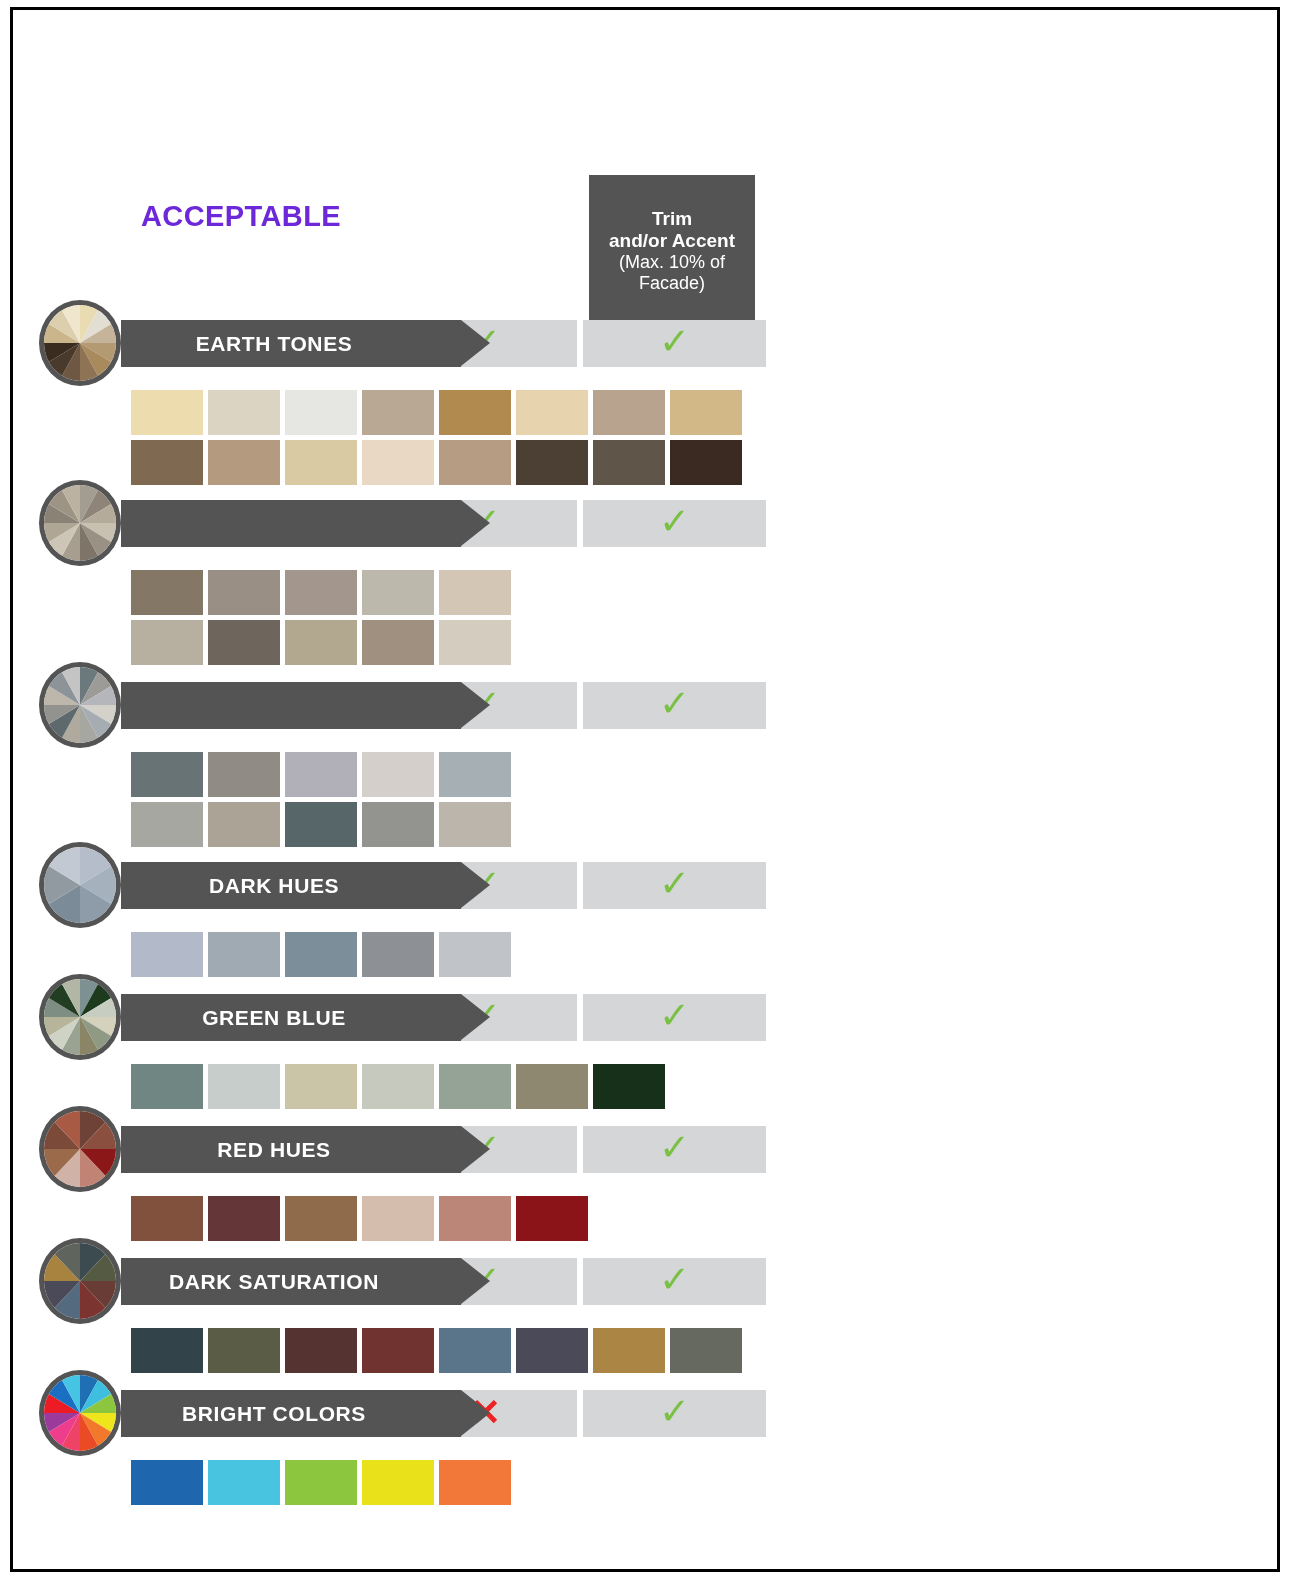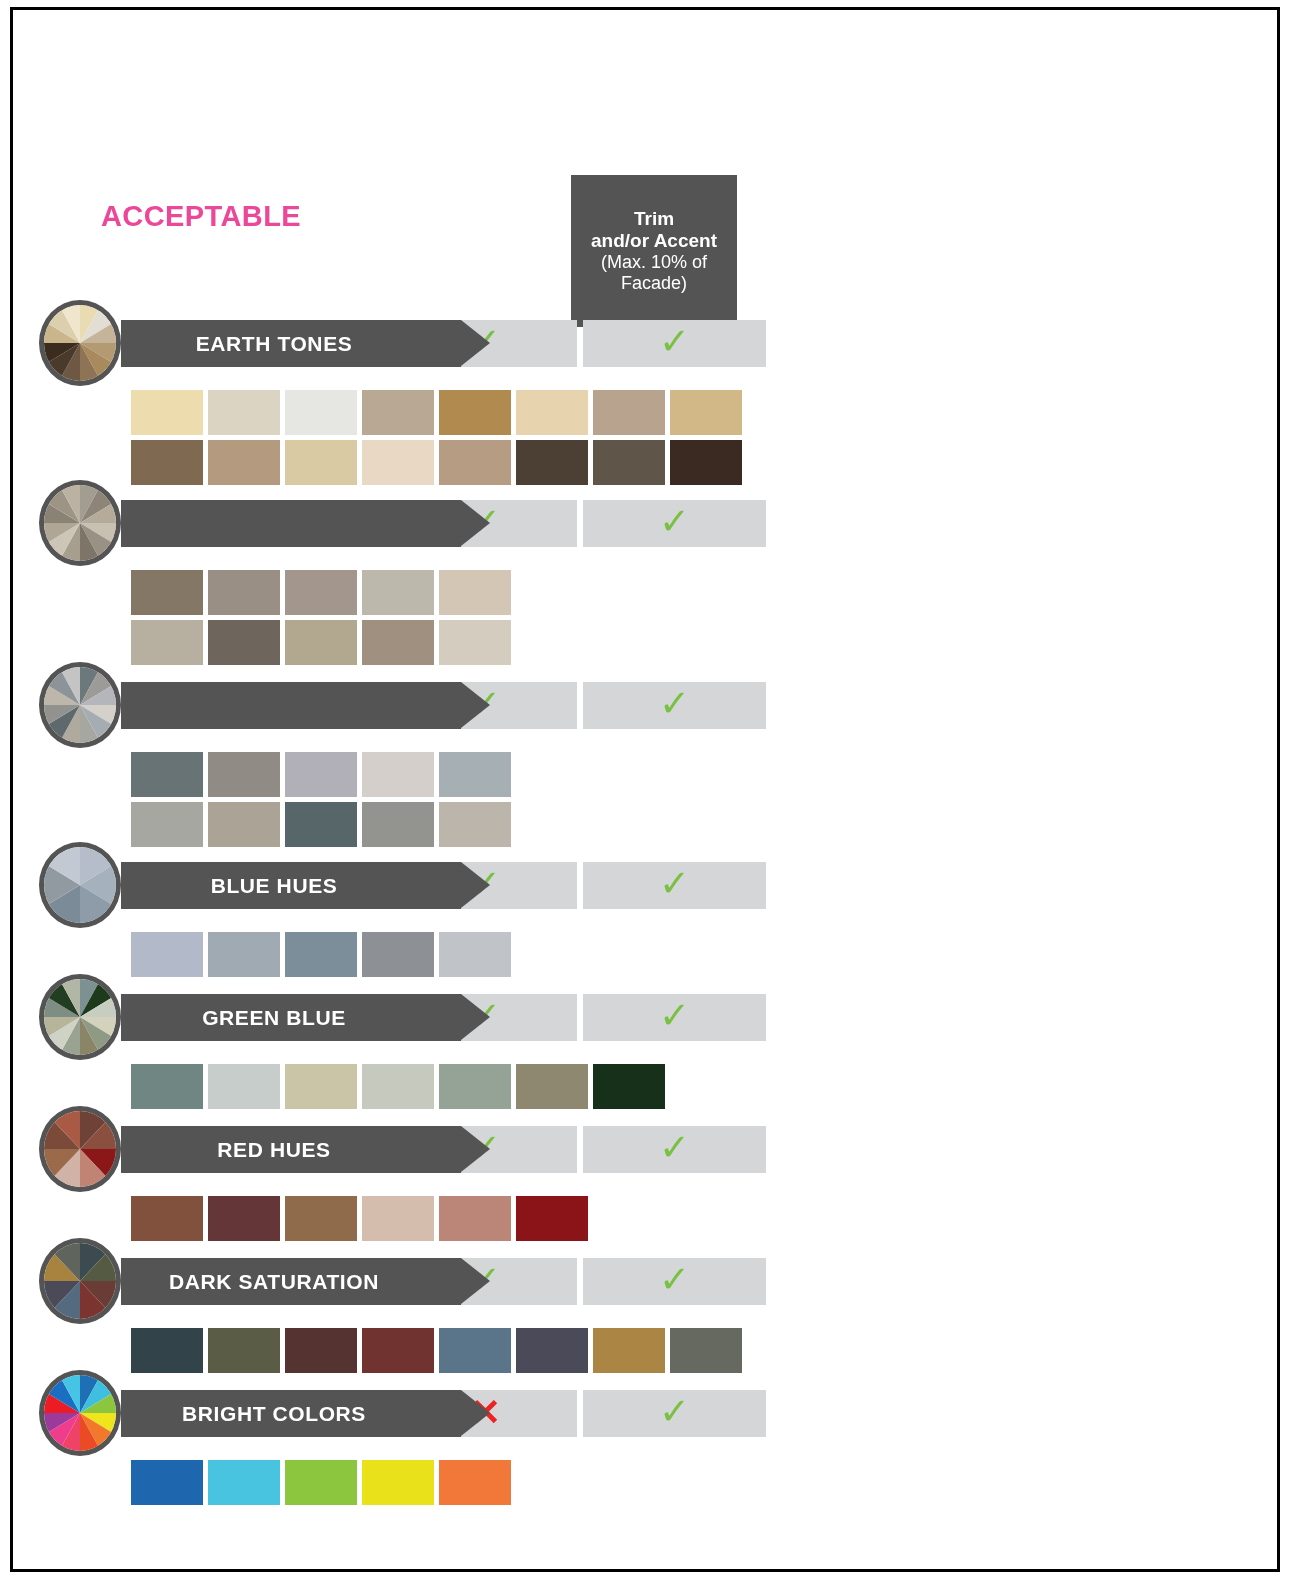--- a/index.html
+++ b/index.html
@@ -55,25 +55,25 @@
     width: 100%;
     height: 1454px;
   }
 
   
   .panel-title {
     position: absolute;
     left: 88px;
     top: 190px;
     width: 280px;
-    text-align: left;
+    text-align: center;
     font-weight: bold;
     font-size: 29px;
     line-height: 1.17;
-    color: #ec4899;
+    color: #6d28d9;
     letter-spacing: 0.4px;
   }
   .col-head {
     position: absolute;
     background: #545454;
     color: #ffffff;
     display: flex;
     align-items: center;
     justify-content: center;
     text-align: center;
@@ -92,21 +92,21 @@
     font-size: 18px;
     display: block;
   }
   #col-basic {
     left: 381px;
     top: 165px;
     width: 166px;
     height: 124px;
   }
   #col-trim {
-    left: 558px;
+    left: 576px;
     top: 165px;
     width: 166px;
     height: 152px;
   }
 
   
   .cat-row {
     position: absolute;
     left: 0;
     width: 100%;
@@ -305,21 +305,21 @@
               <path d="M50,50 L4.966679003209194,23.999999999999993 A52,52 0 0 1 49.99999999999999,-2 Z" fill="#c3c9d2"></path>
             </svg>
           </div>
           <div class="check-cell cell-basic">
             <span class="mark-yes">✓</span>
           </div>
           <div class="check-cell cell-trim">
             <span class="mark-yes">✓</span>
           </div>
           <div class="banner">
-            <div class="label">BLUE HUES</div>
+            <div class="label">DARK HUES</div>
             <div class="arrow"></div>
           </div>
         </div>
         <div class="cat-row" style="top: 984px;">
           <div class="wheel" style="top: -20px;">
             <svg viewBox="0 0 100 100" preserveAspectRatio="none">
               <path d="M50,50 L50,-2 A52,52 0 0 1 76,4.966679003209187 Z" fill="#7d9192"></path>
               <path d="M50,50 L76,4.966679003209187 A52,52 0 0 1 95.0333209967908,24 Z" fill="#1d3a1d"></path>
               <path d="M50,50 L95.0333209967908,24 A52,52 0 0 1 102,50 Z" fill="#c8cdc2"></path>
               <path d="M50,50 L102,50 A52,52 0 0 1 95.03332099679082,76 Z" fill="#d4d2bc"></path>

